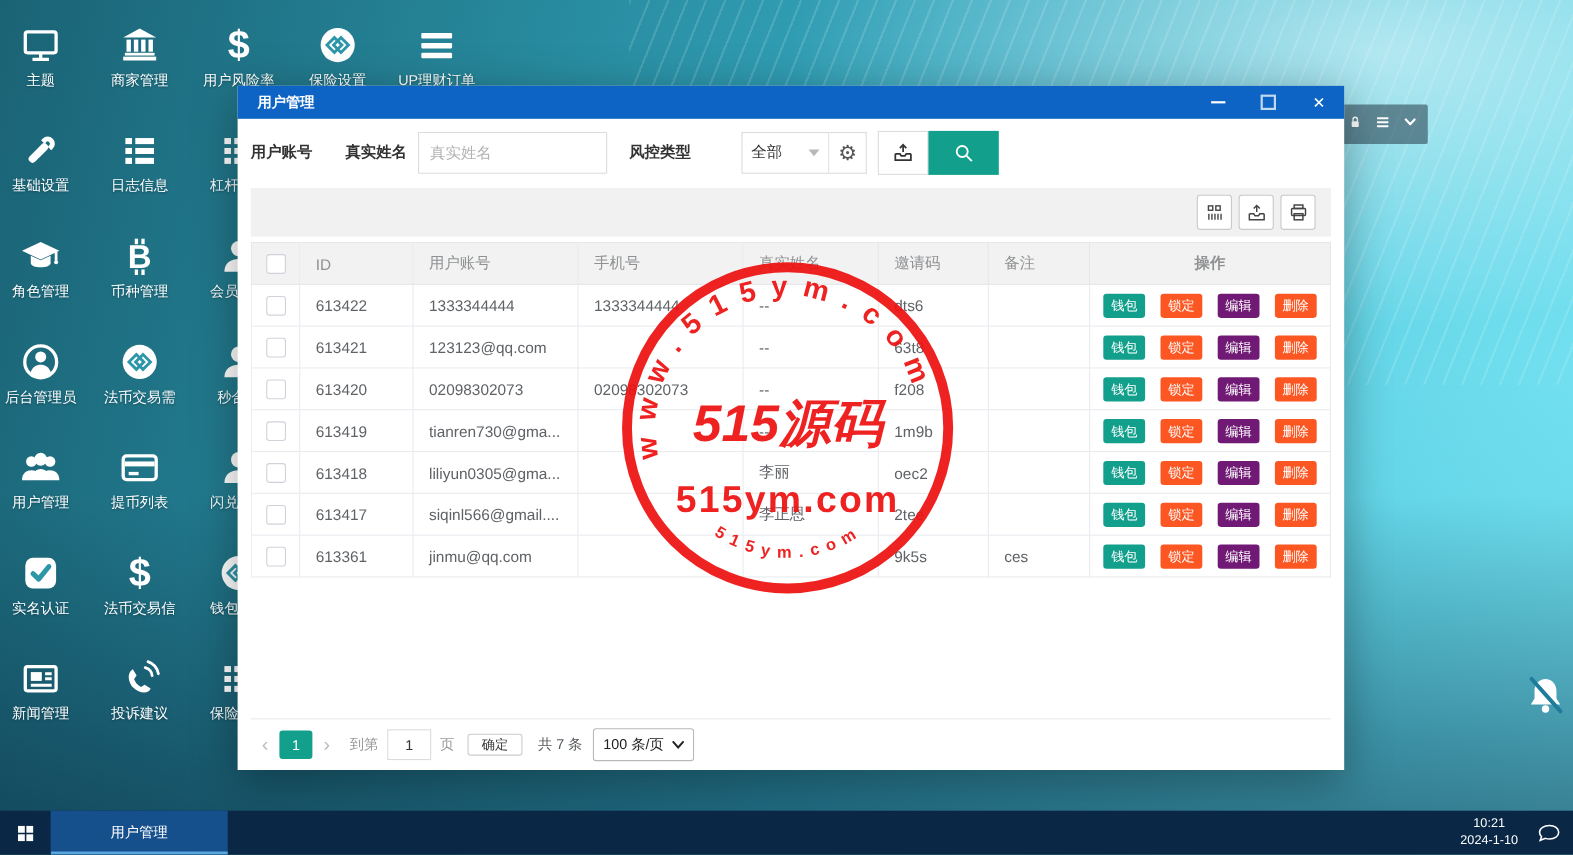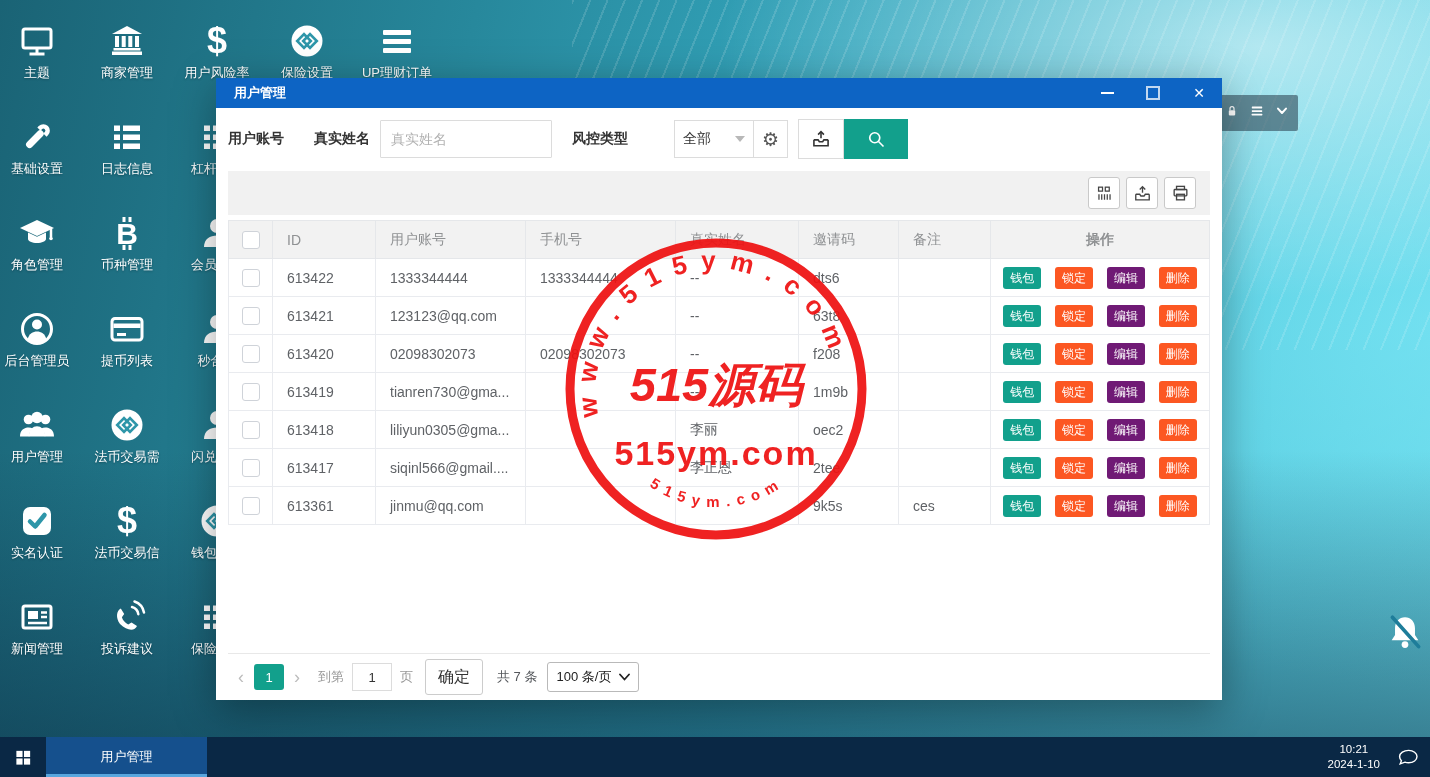--- a/index.html
+++ b/index.html
@@ -67,21 +67,21 @@
   .wallet{background:#12a08c;}
   .lockb{background:#fc5722;}
   .editb{background:#701a75;}
   .delb{background:#fc5722;}
   
   .pagebar{position:absolute;left:12px;right:12px;bottom:0;height:46px;border-top:1px solid #e8e8e8;display:flex;align-items:center;}
   .pgarrow{font-size:18px;color:#bcbcbc;padding:0 10px;cursor:pointer;}
   .pgnum{width:30px;height:26px;background:#12a08c;color:#fff;border-radius:3px;display:flex;align-items:center;justify-content:center;font-size:13px;cursor:pointer;}
   .pgtext{font-size:13px;color:#999;margin:0 8px;}
   .pginput{width:34px;height:24px;border:1px solid #dcdcdc;text-align:center;font-size:13px;color:#333;font-family:inherit;outline:none;}
-  .pgconfirm{height:36px;padding:0 12px;border:1px solid #ccc;border-radius:3px;background:#fff;font-size:16px;color:#333;font-family:inherit;cursor:pointer;margin-left:4px;}
+  .pgconfirm{height:20px;padding:0 12px;border:1px solid #ccc;border-radius:3px;background:#fff;font-size:12px;color:#333;font-family:inherit;cursor:pointer;margin-left:4px;}
   .pgtotal{font-size:13px;color:#55585c;margin:0 10px 0 14px;}
   .pgsize{height:28px;border:1px solid #b9b9b9;border-radius:3px;display:flex;align-items:center;gap:8px;padding:0 8px;font-size:13px;color:#222;cursor:pointer;background:#fff;}
   
   .stamp{position:absolute;left:556px;top:229px;width:320px;height:320px;z-index:20;opacity:.93;pointer-events:none;}
   .stamp text{fill:#ee1212;font-family:"Liberation Sans",sans-serif;}
   .arc1{font-size:26px;font-weight:bold;letter-spacing:13px;}
   .center1{font-size:47px;font-weight:bold;font-style:italic;}
   .center2{font-size:34px;font-weight:bold;letter-spacing:2px;}
   .arc2{font-size:15px;font-weight:bold;letter-spacing:7px;}
   
@@ -213,37 +213,37 @@
               <rect x="15.5" y="4" width="3" height="5"></rect>
               <rect x="21.5" y="4" width="3" height="5"></rect>
               <rect x="15.5" y="32" width="3" height="5"></rect>
               <rect x="21.5" y="32" width="3" height="5"></rect>
             </svg>
           </span>
         <span class="dlabel">币种管理</span>
       </div>
         <div class="dcell">
         <span class="dicon">
+            <svg viewBox="0 0 40 40">
+              <circle cx="20" cy="20" r="15.5" fill="#fff"></circle>
+              <rect x="12.2" y="15.2" width="9.6" height="9.6" transform="rotate(45 17 20)" fill="none" stroke="#2e96a9" stroke-width="2.6"></rect>
+              <rect x="18.2" y="15.2" width="9.6" height="9.6" transform="rotate(45 23 20)" fill="none" stroke="#2e96a9" stroke-width="2.6"></rect>
+            </svg>
+          </span>
+        <span class="dlabel">法币交易需</span>
+      </div>
+        <div class="dcell">
+        <span class="dicon">
             <svg viewBox="0 0 40 40" fill="#fff">
               <rect x="5" y="9.5" width="30" height="21.5" rx="3" fill="none" stroke="#fff" stroke-width="3"></rect>
               <rect x="6.5" y="14.5" width="27" height="4.5"></rect>
               <rect x="10" y="24" width="9" height="3"></rect>
             </svg>
           </span>
         <span class="dlabel">提币列表</span>
-      </div>
-        <div class="dcell">
-        <span class="dicon">
-            <svg viewBox="0 0 40 40">
-              <circle cx="20" cy="20" r="15.5" fill="#fff"></circle>
-              <rect x="12.2" y="15.2" width="9.6" height="9.6" transform="rotate(45 17 20)" fill="none" stroke="#2e96a9" stroke-width="2.6"></rect>
-              <rect x="18.2" y="15.2" width="9.6" height="9.6" transform="rotate(45 23 20)" fill="none" stroke="#2e96a9" stroke-width="2.6"></rect>
-            </svg>
-          </span>
-        <span class="dlabel">法币交易需</span>
       </div>
         <div class="dcell">
         <span class="dicon">
             <svg viewBox="0 0 40 40">
               <text x="20" y="32" font-size="36" font-weight="bold" text-anchor="middle" fill="#fff" font-family="Liberation Sans,sans-serif">$</text>
             </svg>
           </span>
         <span class="dlabel">法币交易信</span>
       </div>
         <div class="dcell">

